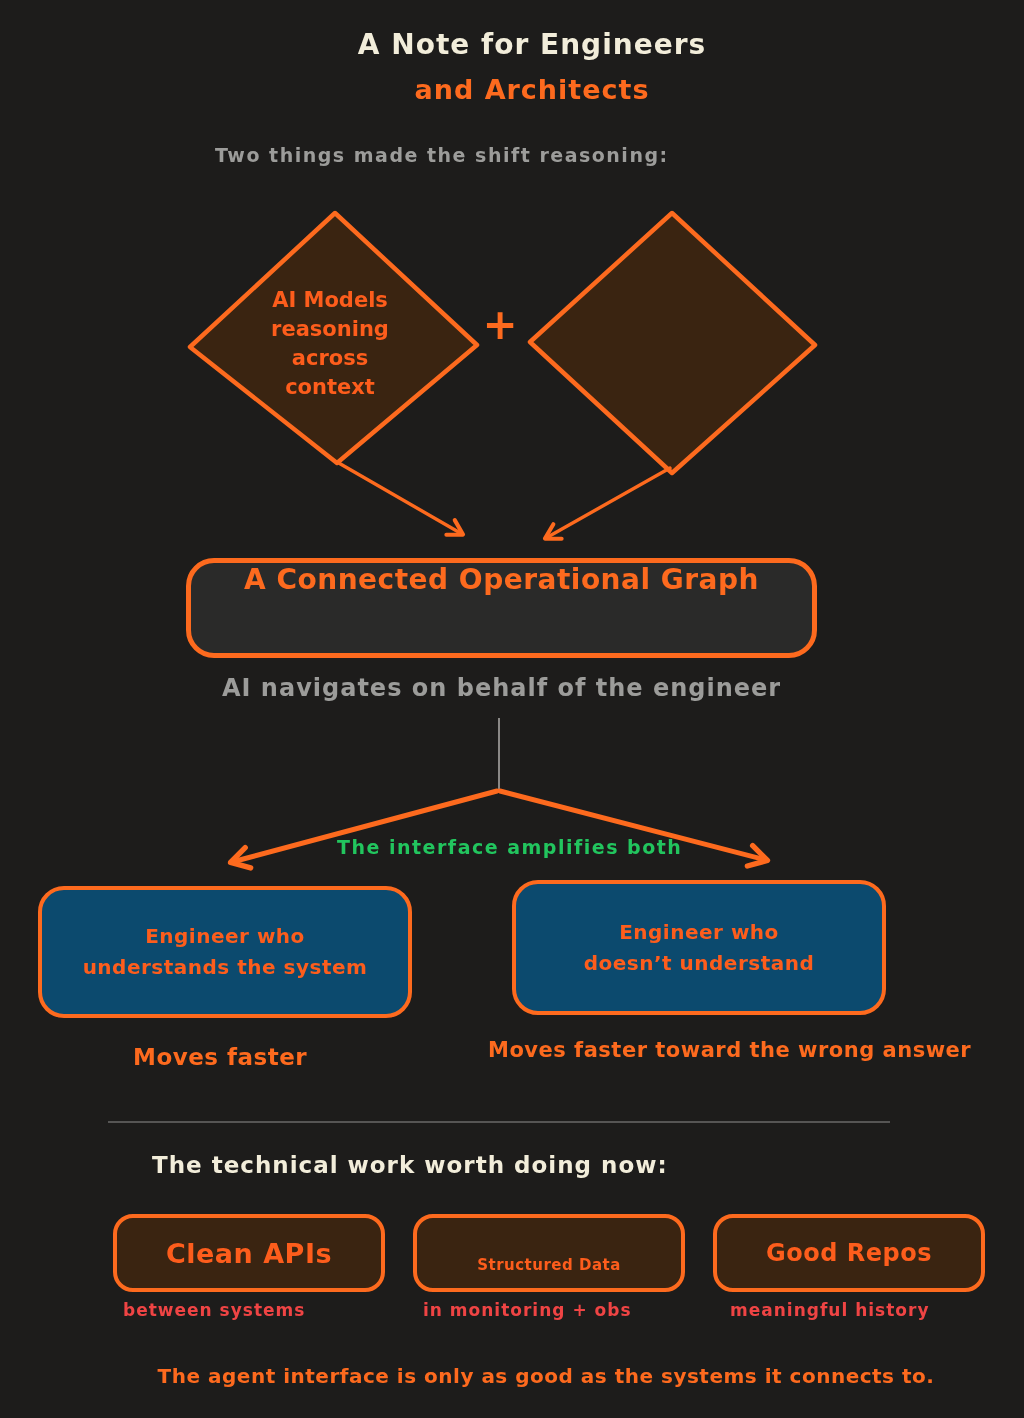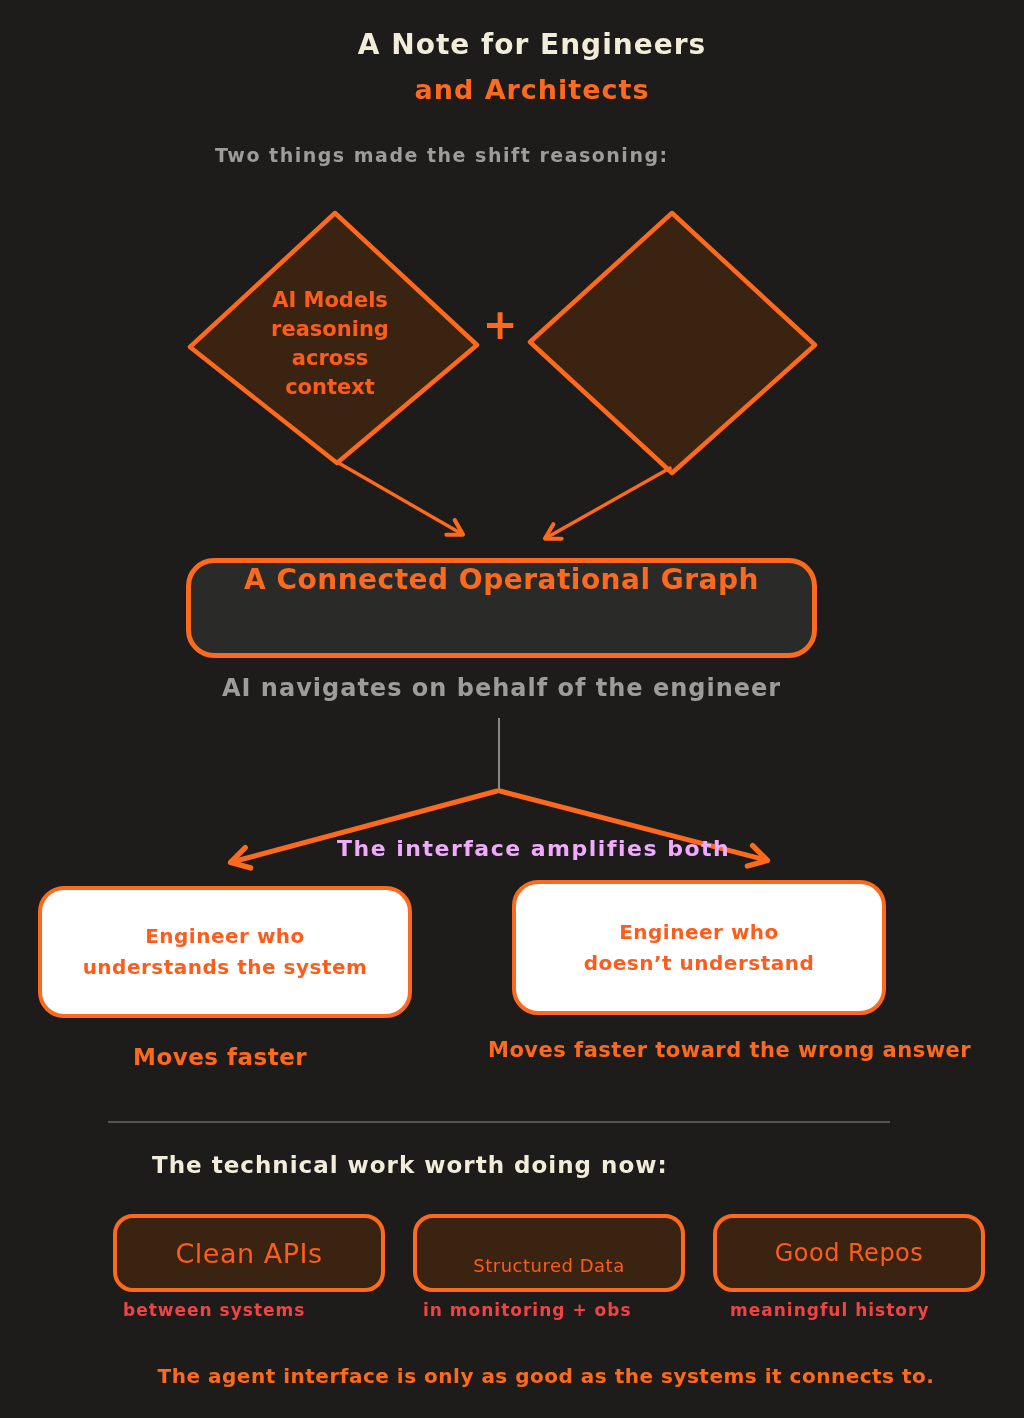--- a/index.html
+++ b/index.html
@@ -65,26 +65,26 @@
     letter-spacing: 0.5px;
   }
   .graph-caption {
     left: 222px; top: 674px;
     color: #9c9c9a; font-size: 24px; font-weight: bold;
     letter-spacing: 1px;
   }
 
   .amplifies {
     left: 337px; top: 836px;
-    color: #f0abfc; font-size: 22px; font-weight: bold;
+    color: #22c55e; font-size: 19px; font-weight: bold;
     letter-spacing: 1.5px;
   }
 
   .outcome-box {
-    background: #ffffff;
+    background: #0c4a6e;
     border: 4px solid #fd6a1e;
     border-radius: 26px;
     display: flex; align-items: center; justify-content: center;
     text-align: center;
   }
   .outcome-box .label {
     color: #fd5d1c; font-size: 20px; font-weight: bold;
     line-height: 31px;
     white-space: pre-line;
     letter-spacing: 0.5px;
@@ -114,26 +114,26 @@
     letter-spacing: 1px;
   }
 
   .work-box {
     top: 1214px; height: 78px; width: 272px;
     background: #3a2411;
     border: 4px solid #fd6a1e;
     border-radius: 20px;
     display: flex; align-items: center; justify-content: center;
   }
-  .work-box .label { color: #fd5d1c; font-weight: normal; letter-spacing: 0.5px; }
+  .work-box .label { color: #fd5d1c; font-weight: bold; letter-spacing: 0.5px; }
   .work-box.b1 { left: 113px; }
   .work-box.b2 { left: 413px; }
   .work-box.b3 { left: 713px; }
   .work-box.b1 .label { font-size: 27px; }
-  .work-box.b2 .label { font-size: 18px; margin-top: 24px; }
+  .work-box.b2 .label { font-size: 15px; margin-top: 24px; }
   .work-box.b3 .label { font-size: 24px; }
 
   .work-sub {
     top: 1300px;
     color: #ef4444; font-size: 17px; font-weight: bold;
     letter-spacing: 1px;
   }
   .work-sub.s1 { left: 123px; }
   .work-sub.s2 { left: 423px; }
   .work-sub.s3 { left: 730px; }

